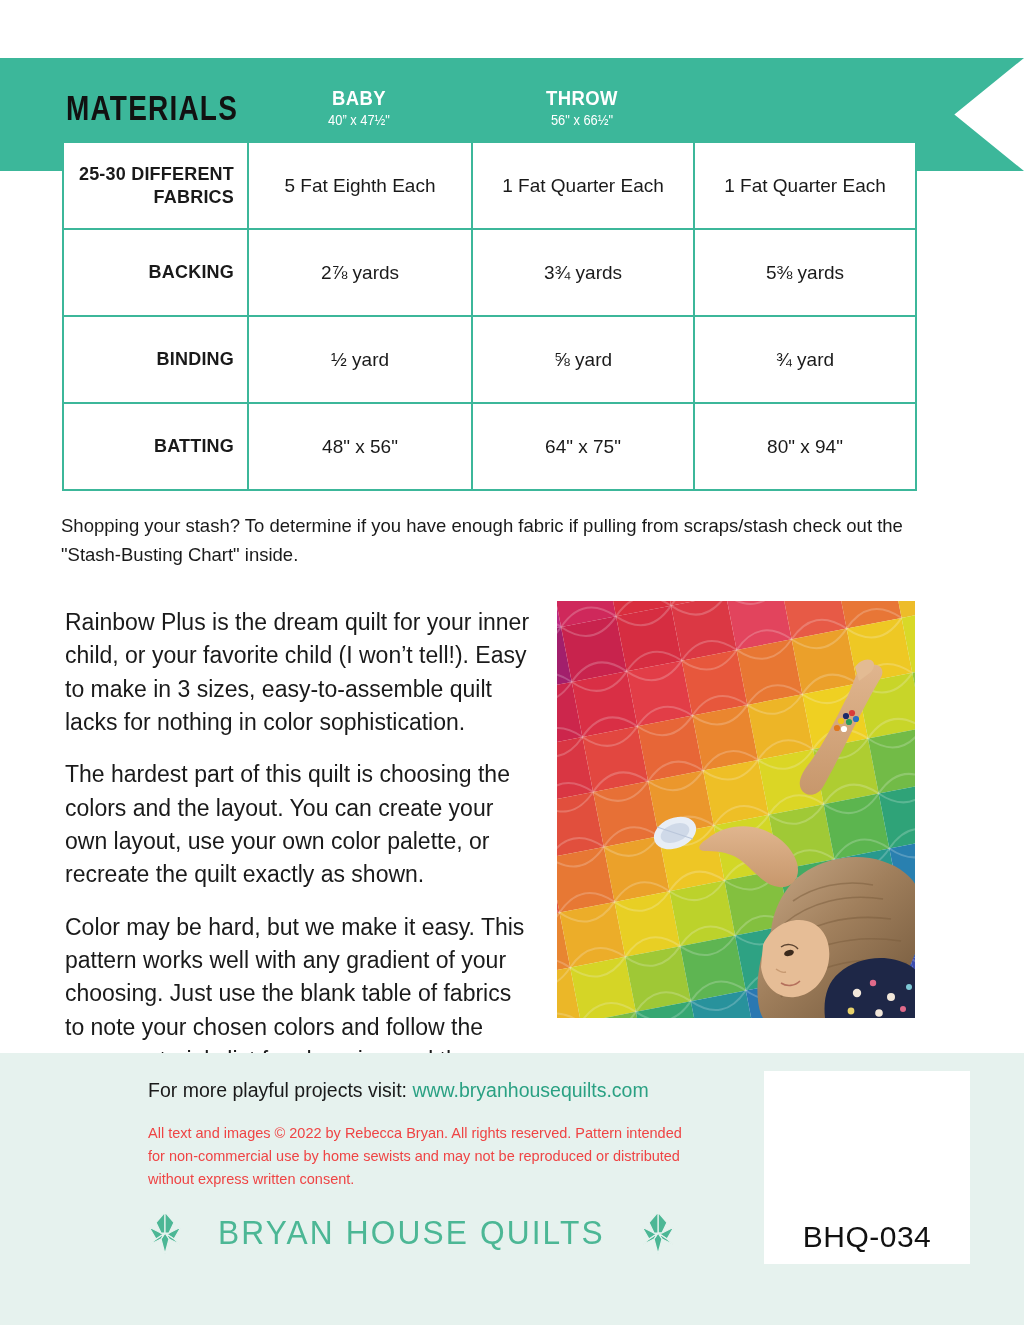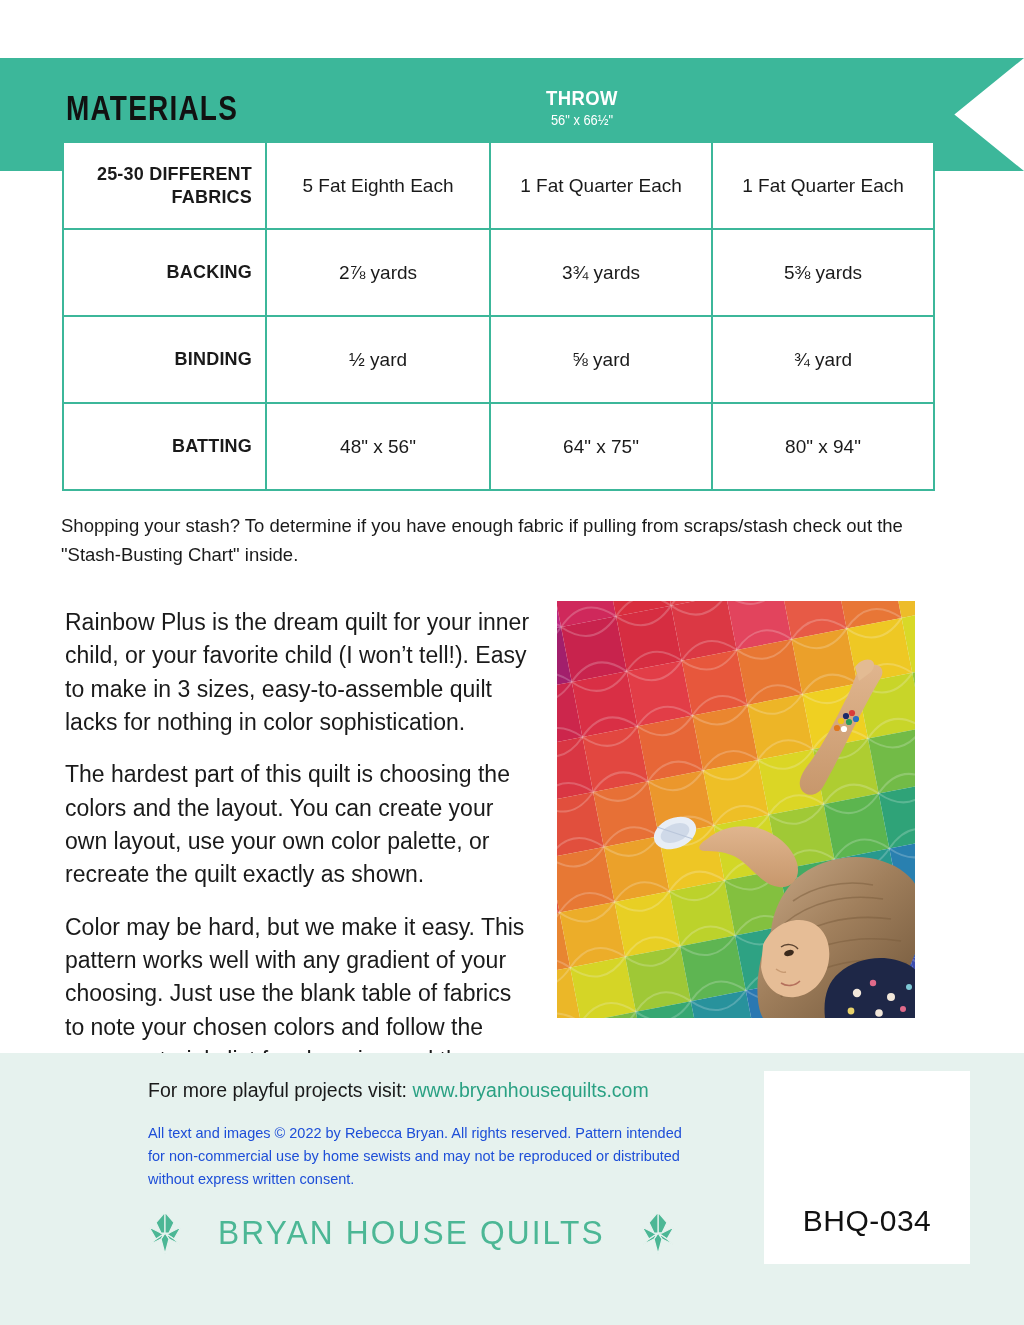--- a/index.html
+++ b/index.html
@@ -81,21 +81,21 @@
     table-layout: fixed;
   }
   .mat-table td {
     border: 2px solid #3cb79a;
     height: 87px;
     vertical-align: middle;
     font-size: 19px;
     color: #1a1a1a;
   }
   .mat-table td.rowlabel {
-    width: 203px;
+    width: 185px;
     text-align: right;
     padding-right: 13px;
     font-weight: bold;
     font-size: 18px;
     line-height: 1.25;
     letter-spacing: 0.2px;
   }
   .mat-table td.val {
     width: 222px;
     text-align: center;
@@ -163,21 +163,21 @@
     color: #1a1a1a;
   }
   .footer-visit .url { color: #2aa183; }
   .footer-legal {
     position: absolute;
     left: 148px;
     top: 1122px;
     width: 545px;
     font-size: 14.5px;
     line-height: 1.6;
-    color: #1d4ed8;
+    color: #ef4444;
   }
 
   
   .logo-row {
     position: absolute;
     left: 140px;
     top: 1208px;
     display: flex;
     align-items: center;
     gap: 20px;
@@ -196,36 +196,40 @@
   .code-box {
     position: absolute;
     left: 764px;
     top: 1071px;
     width: 206px;
     height: 193px;
     background: #ffffff;
     display: flex;
     align-items: flex-end;
     justify-content: center;
-    padding-bottom: 26px;
+    padding-bottom: 10px;
   }
   .code-box .code-text {
     font-size: 30px;
     color: #111111;
     letter-spacing: 0.5px;
   }
 </style>
 </head>
 <body>
 
 <div class="banner-wrap">
   <div class="banner-shape"></div>
   <div class="banner-content">
     <div class="materials-title">MATERIALS</div>
 
+    <div class="size-head c0">
+      <div class="sname">BABY</div>
+      <div class="sdim">40” x 47½"</div>
+    </div>
     <div class="size-head c1">
       <div class="sname">THROW</div>
       <div class="sdim">56" x 66½"</div>
     </div>
   </div>
 </div>
 
 <table class="mat-table">
   <tbody>
     <tr>

